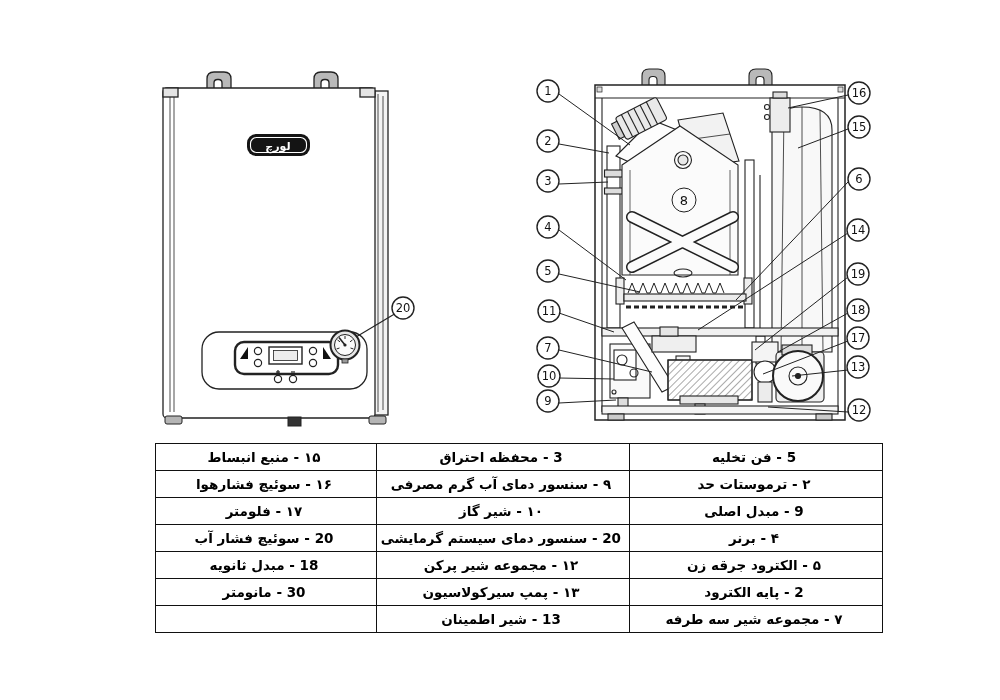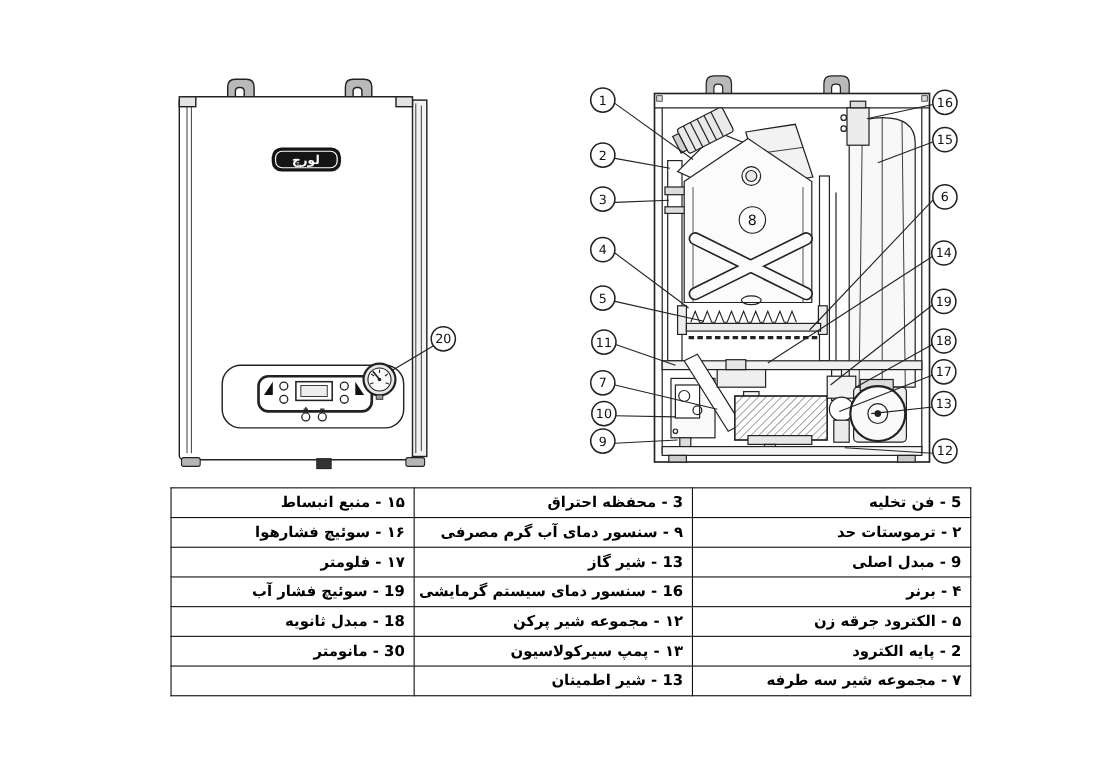--- a/index.html
+++ b/index.html
@@ -5,21 +5,21 @@
   html,body{margin:0;padding:0;background:#fff;}
   .stage{position:relative;width:1000px;height:700px;background:#ffffff;overflow:hidden;
          font-family:"DejaVu Sans",sans-serif;}
   .fig{position:absolute;}
   svg text{font-family:"DejaVu Sans",sans-serif;}
   .callout-num{font-size:11.5px;fill:#111;}
   .chamber-num{font-size:13px;fill:#111;}
   table.parts{position:absolute;left:155px;top:443px;width:727px;height:185px;
       border-collapse:collapse;table-layout:fixed;direction:rtl;}
   table.parts td{border:1.4px solid #111;font-weight:bold;font-size:13.5px;color:#000;
-      text-align:right;vertical-align:middle;padding:0 8px 0 4px;height:26px;
+      text-align:center;vertical-align:middle;padding:0 8px 0 4px;height:26px;
       white-space:nowrap;overflow:hidden;}
 </style>
 </head>
 <body>
 
 <div class="stage">
 
   <svg class="fig" style="left:150px;top:60px" width="270" height="370" viewBox="0 0 270 370">
     <g stroke="#222" stroke-width="1.3" fill="none">
 
@@ -343,27 +343,27 @@
         <td>3 - محفظه احتراق</td>
         <td>۱۵ - منبع انبساط</td>
       </tr>
       <tr>
         <td>۲ - ترموستات حد</td>
         <td>۹ - سنسور دمای آب گرم مصرفی</td>
         <td>۱۶ - سوئیچ فشارهوا</td>
       </tr>
       <tr>
         <td>9 - مبدل اصلی</td>
-        <td>13 - شیر گاز</td>
+        <td>۱۰ - شیر گاز</td>
         <td>۱۷ - فلومتر</td>
       </tr>
       <tr>
         <td>۴ - برنر</td>
-        <td>16 - سنسور دمای سیستم گرمایشی</td>
-        <td>19 - سوئیچ فشار آب</td>
+        <td>20 - سنسور دمای سیستم گرمایشی</td>
+        <td>20 - سوئیچ فشار آب</td>
       </tr>
       <tr>
         <td>۵ - الکترود جرقه زن</td>
         <td>۱۲ - مجموعه شیر پرکن</td>
         <td>18 - مبدل ثانویه</td>
       </tr>
       <tr>
         <td>2 - پایه الکترود</td>
         <td>۱۳ - پمپ سیرکولاسیون</td>
         <td>30 - مانومتر</td>

